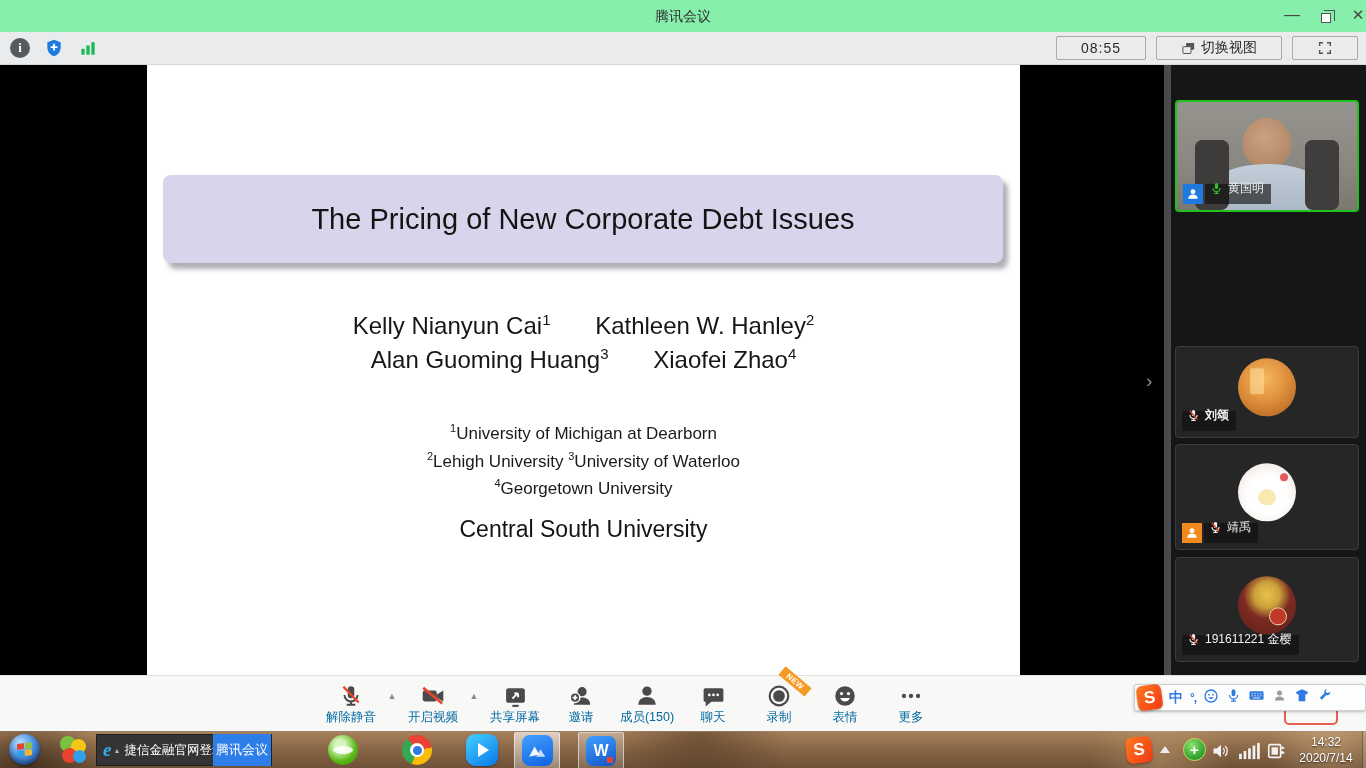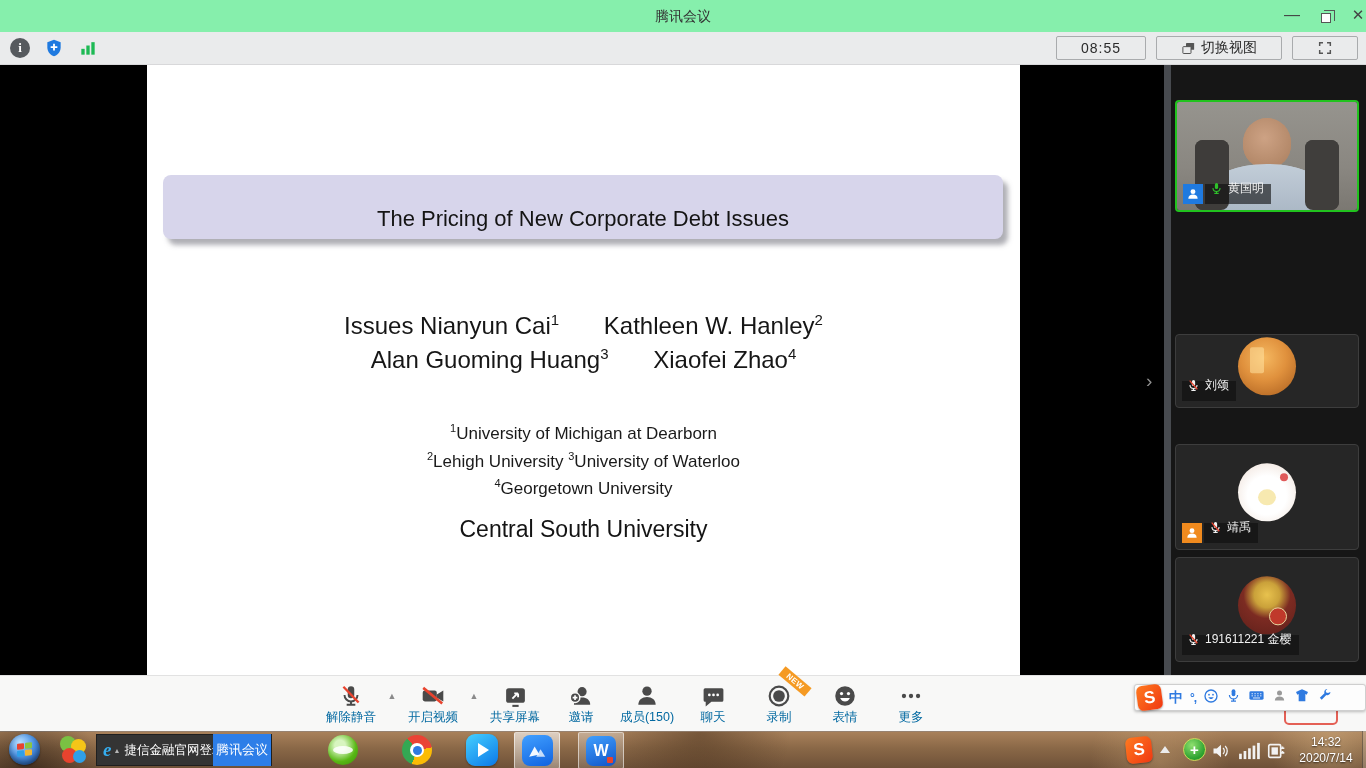--- a/index.html
+++ b/index.html
@@ -24,39 +24,39 @@
   .info-circ { width:20px; height:20px; border-radius:50%; background:#565a5e; color:#fff; font-size:13px; font-weight:bold; text-align:center; line-height:20px; font-family:"Liberation Serif",serif; }
   .gright { position:absolute; right:8px; top:4px; display:flex; gap:10px; align-items:center; }
   .gbtn { height:24px; border:1px solid #a9abad; border-radius:2px; background:#eaebec; color:#2b2b2b; font-size:14px; display:flex; align-items:center; padding:0 24px; gap:5px; }
   .timerbtn { letter-spacing:1px; }
 
   
   .main { position:absolute; left:0; top:65px; width:1366px; height:610px; background:#000; }
 
   
   .slide { position:absolute; left:147px; top:0; width:873px; height:610px; background:#fff; color:#111; }
-  .slide-titlebox { position:absolute; left:16px; right:17px; top:110px; height:64px; background:#d7d5eb; border-radius:8px; box-shadow:5px 6px 5px rgba(110,110,120,.55); text-align:center; line-height:88px; font-size:22px; color:#141414; }
+  .slide-titlebox { position:absolute; left:16px; right:17px; top:110px; height:88px; background:#d7d5eb; border-radius:8px; box-shadow:5px 6px 5px rgba(110,110,120,.55); text-align:center; line-height:88px; font-size:29px; color:#141414; }
   .authors { position:absolute; left:0; width:100%; top:246px; text-align:center; font-size:24px; color:#161616; }
   .authors .aline { margin-bottom:5px; }
   .authors .agrp { display:inline-block; margin:0 19px; }
   .authors sup { font-size:15px; }
   .affils { position:absolute; left:0; width:100%; top:352px; text-align:center; font-size:17px; line-height:23px; color:#1a1a1a; }
   .affils sup { font-size:11px; }
   .slide-footer { position:absolute; left:0; width:100%; top:451px; text-align:center; font-size:23px; color:#141414; }
 
   
   .v-divider { position:absolute; left:1164px; top:0; width:7px; height:610px; background:#474a4f; }
   .collapse-chevron { position:absolute; left:1146px; top:305px; color:#8f8f8f; font-size:19px; }
 
   
   .sidebar { position:absolute; left:1171px; top:0; width:195px; height:610px; background:#161616; }
   .tile { position:absolute; left:4px; width:184px; border-radius:4px; background:#262626; border:1px solid #3d3d3d; overflow:hidden; }
   .tile.t1 { top:35px; height:112px; border:2px solid #21c21e; }
   .tile.t2 { top:154px; height:110px; }
-  .tile.t3 { top:269px; height:74px; }
+  .tile.t3 { top:281px; height:92px;font-weight:bold; }
   .tile.t4 { top:379px; height:106px; }
   .tile.t5 { top:492px; height:105px; }
 
   .vid1 { position:absolute; inset:0; background:linear-gradient(180deg,#96948e 0%,#8a8781 60%,#7b7872 100%); }
   .vid1 .chairL { position:absolute; left:18px; top:38px; width:34px; height:70px; background:#3e3c3a; border-radius:8px; }
   .vid1 .chairR { position:absolute; right:18px; top:38px; width:34px; height:70px; background:#403e3c; border-radius:8px; }
   .vid1 .head { position:absolute; left:50%; top:16px; margin-left:-24px; width:48px; height:50px; border-radius:50% 50% 46% 46%; background:radial-gradient(circle at 45% 40%,#cda284,#a97e5e); }
   .vid1 .body { position:absolute; left:50%; bottom:-6px; margin-left:-58px; width:116px; height:52px; border-radius:50% 50% 0 0; background:linear-gradient(180deg,#c2cdd8,#a9b6c4); }
   .vid2 { position:absolute; inset:0; background:linear-gradient(180deg,#e8e7e2 0%,#d9d8d2 55%,#c9c8c1 100%); }
   .vid2 .head { position:absolute; left:50%; top:26px; margin-left:-27px; width:54px; height:58px; border-radius:48%; background:radial-gradient(circle at 50% 45%,#cfa88a,#b08565); }
@@ -188,21 +188,21 @@
       </div>
     </div>
   </div>
 
   <div class="main">
 
     <div class="slide">
       <div class="slide-titlebox">The Pricing of New Corporate Debt Issues</div>
       <div class="authors">
         <div class="aline">
-          <span class="agrp"><span>Issues Nianyun Cai</span><sup>1</sup></span>
+          <span class="agrp"><span>Kelly Nianyun Cai</span><sup>1</sup></span>
           <span class="agrp"><span>Kathleen W. Hanley</span><sup>2</sup></span>
         </div>
         <div class="aline">
           <span class="agrp"><span>Alan Guoming Huang</span><sup>3</sup></span>
           <span class="agrp"><span>Xiaofei Zhao</span><sup>4</sup></span>
         </div>
       </div>
       <div class="affils">
         <div><sup>1</sup><span>University of Michigan at Dearborn</span></div>
         <div><sup>2</sup><span>Lehigh University</span> <sup>3</sup><span>University of Waterloo</span></div>

